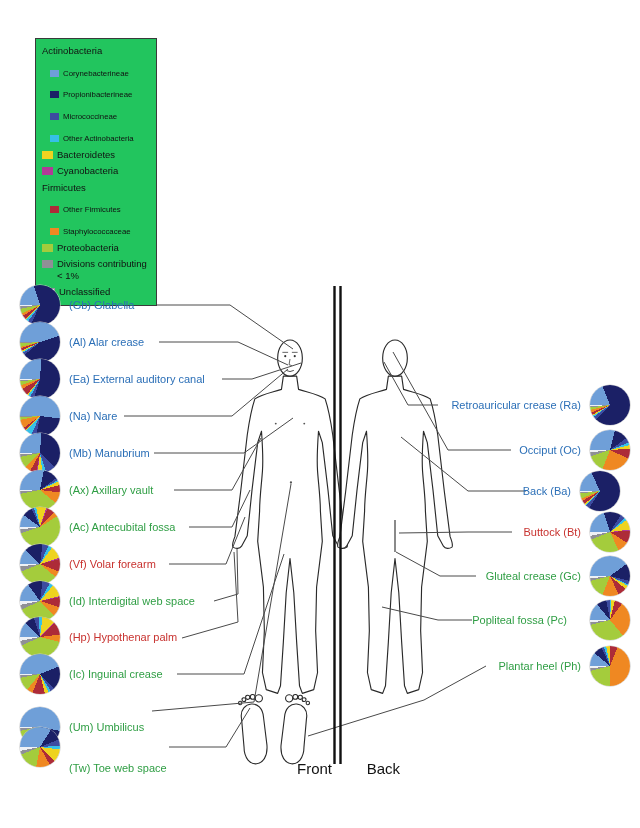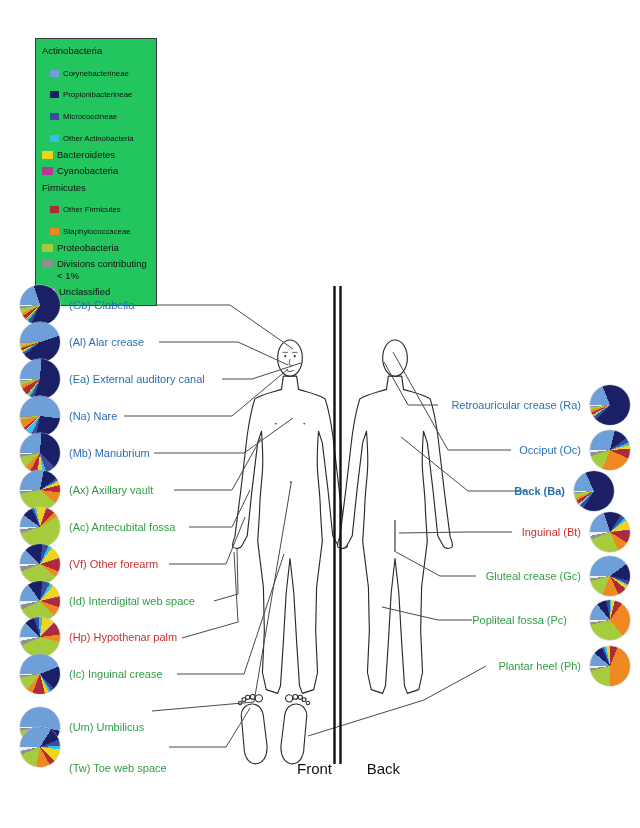--- a/index.html
+++ b/index.html
@@ -207,21 +207,21 @@
     <div class="site-row left" style="top: 470px; left: 20px;">
       <div class="pie" style="background: conic-gradient(from -90deg, rgb(111, 159, 216) 0%, rgb(111, 159, 216) 28%, rgb(27, 32, 102) 28%, rgb(27, 32, 102) 40%, rgb(61, 75, 160) 40%, rgb(61, 75, 160) 42%, rgb(54, 192, 232) 42%, rgb(54, 192, 232) 43%, rgb(238, 211, 31) 43%, rgb(238, 211, 31) 46%, rgb(173, 43, 56) 46%, rgb(173, 43, 56) 52%, rgb(239, 136, 34) 52%, rgb(239, 136, 34) 61%, rgb(164, 204, 60) 61%, rgb(164, 204, 60) 97%, rgb(143, 144, 150) 97%, rgb(143, 144, 150) 99%, rgb(238, 241, 246) 99%, rgb(238, 241, 246) 100%);"></div>
       <span class="slabel" style="color: rgb(47, 158, 68);">(Ax) Axillary vault</span>
     </div>
     <div class="site-row left" style="top: 507px; left: 20px;">
       <div class="pie" style="background: conic-gradient(from -90deg, rgb(111, 159, 216) 0%, rgb(111, 159, 216) 10%, rgb(27, 32, 102) 10%, rgb(27, 32, 102) 18%, rgb(61, 75, 160) 18%, rgb(61, 75, 160) 20%, rgb(54, 192, 232) 20%, rgb(54, 192, 232) 22%, rgb(238, 211, 31) 22%, rgb(238, 211, 31) 30%, rgb(177, 58, 151) 30%, rgb(177, 58, 151) 31%, rgb(173, 43, 56) 31%, rgb(173, 43, 56) 37%, rgb(239, 136, 34) 37%, rgb(239, 136, 34) 41%, rgb(164, 204, 60) 41%, rgb(164, 204, 60) 95%, rgb(143, 144, 150) 95%, rgb(143, 144, 150) 98%, rgb(238, 241, 246) 98%, rgb(238, 241, 246) 100%);"></div>
       <span class="slabel" style="color: rgb(47, 158, 68);">(Ac) Antecubital fossa</span>
     </div>
     <div class="site-row left" style="top: 544px; left: 20px;">
       <div class="pie" style="background: conic-gradient(from -90deg, rgb(111, 159, 216) 0%, rgb(111, 159, 216) 12%, rgb(27, 32, 102) 12%, rgb(27, 32, 102) 27%, rgb(61, 75, 160) 27%, rgb(61, 75, 160) 32%, rgb(54, 192, 232) 32%, rgb(54, 192, 232) 35%, rgb(238, 211, 31) 35%, rgb(238, 211, 31) 45%, rgb(177, 58, 151) 45%, rgb(177, 58, 151) 46%, rgb(173, 43, 56) 46%, rgb(173, 43, 56) 56%, rgb(239, 136, 34) 56%, rgb(239, 136, 34) 61%, rgb(164, 204, 60) 61%, rgb(164, 204, 60) 94%, rgb(143, 144, 150) 94%, rgb(143, 144, 150) 98%, rgb(238, 241, 246) 98%, rgb(238, 241, 246) 100%);"></div>
-      <span class="slabel" style="color: rgb(200, 50, 47);">(Vf) Other forearm</span>
+      <span class="slabel" style="color: rgb(200, 50, 47);">(Vf) Volar forearm</span>
     </div>
     <div class="site-row left" style="top: 581px; left: 20px;">
       <div class="pie" style="background: conic-gradient(from -90deg, rgb(111, 159, 216) 0%, rgb(111, 159, 216) 15%, rgb(27, 32, 102) 15%, rgb(27, 32, 102) 27%, rgb(61, 75, 160) 27%, rgb(61, 75, 160) 33%, rgb(54, 192, 232) 33%, rgb(54, 192, 232) 36%, rgb(238, 211, 31) 36%, rgb(238, 211, 31) 46%, rgb(177, 58, 151) 46%, rgb(177, 58, 151) 47%, rgb(173, 43, 56) 47%, rgb(173, 43, 56) 55%, rgb(239, 136, 34) 55%, rgb(239, 136, 34) 63%, rgb(164, 204, 60) 63%, rgb(164, 204, 60) 93%, rgb(143, 144, 150) 93%, rgb(143, 144, 150) 97%, rgb(238, 241, 246) 97%, rgb(238, 241, 246) 100%);"></div>
       <span class="slabel" style="color: rgb(47, 158, 68);">(Id) Interdigital web space</span>
     </div>
     <div class="site-row left" style="top: 617px; left: 20px;">
       <div class="pie" style="background: conic-gradient(from -90deg, rgb(111, 159, 216) 0%, rgb(111, 159, 216) 12%, rgb(27, 32, 102) 12%, rgb(27, 32, 102) 20%, rgb(61, 75, 160) 20%, rgb(61, 75, 160) 24%, rgb(54, 192, 232) 24%, rgb(54, 192, 232) 27%, rgb(238, 211, 31) 27%, rgb(238, 211, 31) 37%, rgb(177, 58, 151) 37%, rgb(177, 58, 151) 38%, rgb(173, 43, 56) 38%, rgb(173, 43, 56) 48%, rgb(239, 136, 34) 48%, rgb(239, 136, 34) 54%, rgb(164, 204, 60) 54%, rgb(164, 204, 60) 93%, rgb(143, 144, 150) 93%, rgb(143, 144, 150) 97%, rgb(238, 241, 246) 97%, rgb(238, 241, 246) 100%);"></div>
       <span class="slabel" style="color: rgb(200, 50, 47);">(Hp) Hypothenar palm</span>
     </div>
     <div class="site-row left" style="top: 654px; left: 20px;">
@@ -237,26 +237,26 @@
       <span class="slabel" style="color: rgb(47, 158, 68); margin-top: 41px;">(Tw) Toe web space</span>
     </div>
     <div class="site-row right" style="top: 385px; right: 10px;">
       <span class="slabel" style="color: rgb(43, 111, 183);">Retroauricular crease (Ra)</span>
       <div class="pie" style="background: conic-gradient(from -90deg, rgb(111, 159, 216) 0%, rgb(111, 159, 216) 19%, rgb(27, 32, 102) 19%, rgb(27, 32, 102) 87%, rgb(61, 75, 160) 87%, rgb(61, 75, 160) 90%, rgb(54, 192, 232) 90%, rgb(54, 192, 232) 91%, rgb(238, 211, 31) 91%, rgb(238, 211, 31) 92%, rgb(173, 43, 56) 92%, rgb(173, 43, 56) 94%, rgb(239, 136, 34) 94%, rgb(239, 136, 34) 96%, rgb(164, 204, 60) 96%, rgb(164, 204, 60) 98%, rgb(143, 144, 150) 98%, rgb(143, 144, 150) 99%, rgb(238, 241, 246) 99%, rgb(238, 241, 246) 100%);"></div>
     </div>
     <div class="site-row right" style="top: 430px; right: 10px;">
       <span class="slabel" style="color: rgb(43, 111, 183);">Occiput (Oc)</span>
       <div class="pie" style="background: conic-gradient(from -90deg, rgb(111, 159, 216) 0%, rgb(111, 159, 216) 29%, rgb(27, 32, 102) 29%, rgb(27, 32, 102) 40%, rgb(61, 75, 160) 40%, rgb(61, 75, 160) 44%, rgb(54, 192, 232) 44%, rgb(54, 192, 232) 46%, rgb(238, 211, 31) 46%, rgb(238, 211, 31) 49%, rgb(173, 43, 56) 49%, rgb(173, 43, 56) 57%, rgb(239, 136, 34) 57%, rgb(239, 136, 34) 81%, rgb(164, 204, 60) 81%, rgb(164, 204, 60) 95%, rgb(143, 144, 150) 95%, rgb(143, 144, 150) 98%, rgb(238, 241, 246) 98%, rgb(238, 241, 246) 100%);"></div>
     </div>
-    <div class="site-row right" style="top: 471px; right: 26px; font-weight: bold;">
+    <div class="site-row right" style="top: 471px; right: 20px;">
       <span class="slabel" style="color: rgb(43, 111, 183);">Back (Ba)</span>
       <div class="pie" style="background: conic-gradient(from -90deg, rgb(111, 159, 216) 0%, rgb(111, 159, 216) 18%, rgb(27, 32, 102) 18%, rgb(27, 32, 102) 84%, rgb(61, 75, 160) 84%, rgb(61, 75, 160) 87%, rgb(54, 192, 232) 87%, rgb(54, 192, 232) 88%, rgb(238, 211, 31) 88%, rgb(238, 211, 31) 89%, rgb(173, 43, 56) 89%, rgb(173, 43, 56) 92%, rgb(239, 136, 34) 92%, rgb(239, 136, 34) 94%, rgb(164, 204, 60) 94%, rgb(164, 204, 60) 98%, rgb(143, 144, 150) 98%, rgb(143, 144, 150) 99%, rgb(238, 241, 246) 99%, rgb(238, 241, 246) 100%);"></div>
     </div>
     <div class="site-row right" style="top: 512px; right: 10px;">
-      <span class="slabel" style="color: rgb(200, 50, 47);">Inguinal (Bt)</span>
+      <span class="slabel" style="color: rgb(200, 50, 47);">Buttock (Bt)</span>
       <div class="pie" style="background: conic-gradient(from -90deg, rgb(111, 159, 216) 0%, rgb(111, 159, 216) 20%, rgb(27, 32, 102) 20%, rgb(27, 32, 102) 34%, rgb(61, 75, 160) 34%, rgb(61, 75, 160) 38%, rgb(54, 192, 232) 38%, rgb(54, 192, 232) 40%, rgb(238, 211, 31) 40%, rgb(238, 211, 31) 48%, rgb(177, 58, 151) 48%, rgb(177, 58, 151) 49%, rgb(173, 43, 56) 49%, rgb(173, 43, 56) 59%, rgb(239, 136, 34) 59%, rgb(239, 136, 34) 68%, rgb(164, 204, 60) 68%, rgb(164, 204, 60) 94%, rgb(143, 144, 150) 94%, rgb(143, 144, 150) 97%, rgb(238, 241, 246) 97%, rgb(238, 241, 246) 100%);"></div>
     </div>
     <div class="site-row right" style="top: 556px; right: 10px;">
       <span class="slabel" style="color: rgb(47, 158, 68);">Gluteal crease (Gc)</span>
       <div class="pie" style="background: conic-gradient(from -90deg, rgb(111, 159, 216) 0%, rgb(111, 159, 216) 40%, rgb(27, 32, 102) 40%, rgb(27, 32, 102) 54%, rgb(61, 75, 160) 54%, rgb(61, 75, 160) 57%, rgb(54, 192, 232) 57%, rgb(54, 192, 232) 58%, rgb(238, 211, 31) 58%, rgb(238, 211, 31) 61%, rgb(173, 43, 56) 61%, rgb(173, 43, 56) 68%, rgb(239, 136, 34) 68%, rgb(239, 136, 34) 81%, rgb(164, 204, 60) 81%, rgb(164, 204, 60) 96%, rgb(143, 144, 150) 96%, rgb(143, 144, 150) 98%, rgb(238, 241, 246) 98%, rgb(238, 241, 246) 100%);"></div>
     </div>
     <div class="site-row right" style="top: 600px; right: 10px; gap: 23px;">
       <span class="slabel" style="color: rgb(47, 158, 68);">Popliteal fossa (Pc)</span>
       <div class="pie" style="background: conic-gradient(from -90deg, rgb(111, 159, 216) 0%, rgb(111, 159, 216) 14%, rgb(27, 32, 102) 14%, rgb(27, 32, 102) 22%, rgb(61, 75, 160) 22%, rgb(61, 75, 160) 25%, rgb(54, 192, 232) 25%, rgb(54, 192, 232) 26%, rgb(238, 211, 31) 26%, rgb(238, 211, 31) 29%, rgb(173, 43, 56) 29%, rgb(173, 43, 56) 35%, rgb(239, 136, 34) 35%, rgb(239, 136, 34) 64%, rgb(164, 204, 60) 64%, rgb(164, 204, 60) 96%, rgb(143, 144, 150) 96%, rgb(143, 144, 150) 98%, rgb(238, 241, 246) 98%, rgb(238, 241, 246) 100%);"></div>
     </div>

